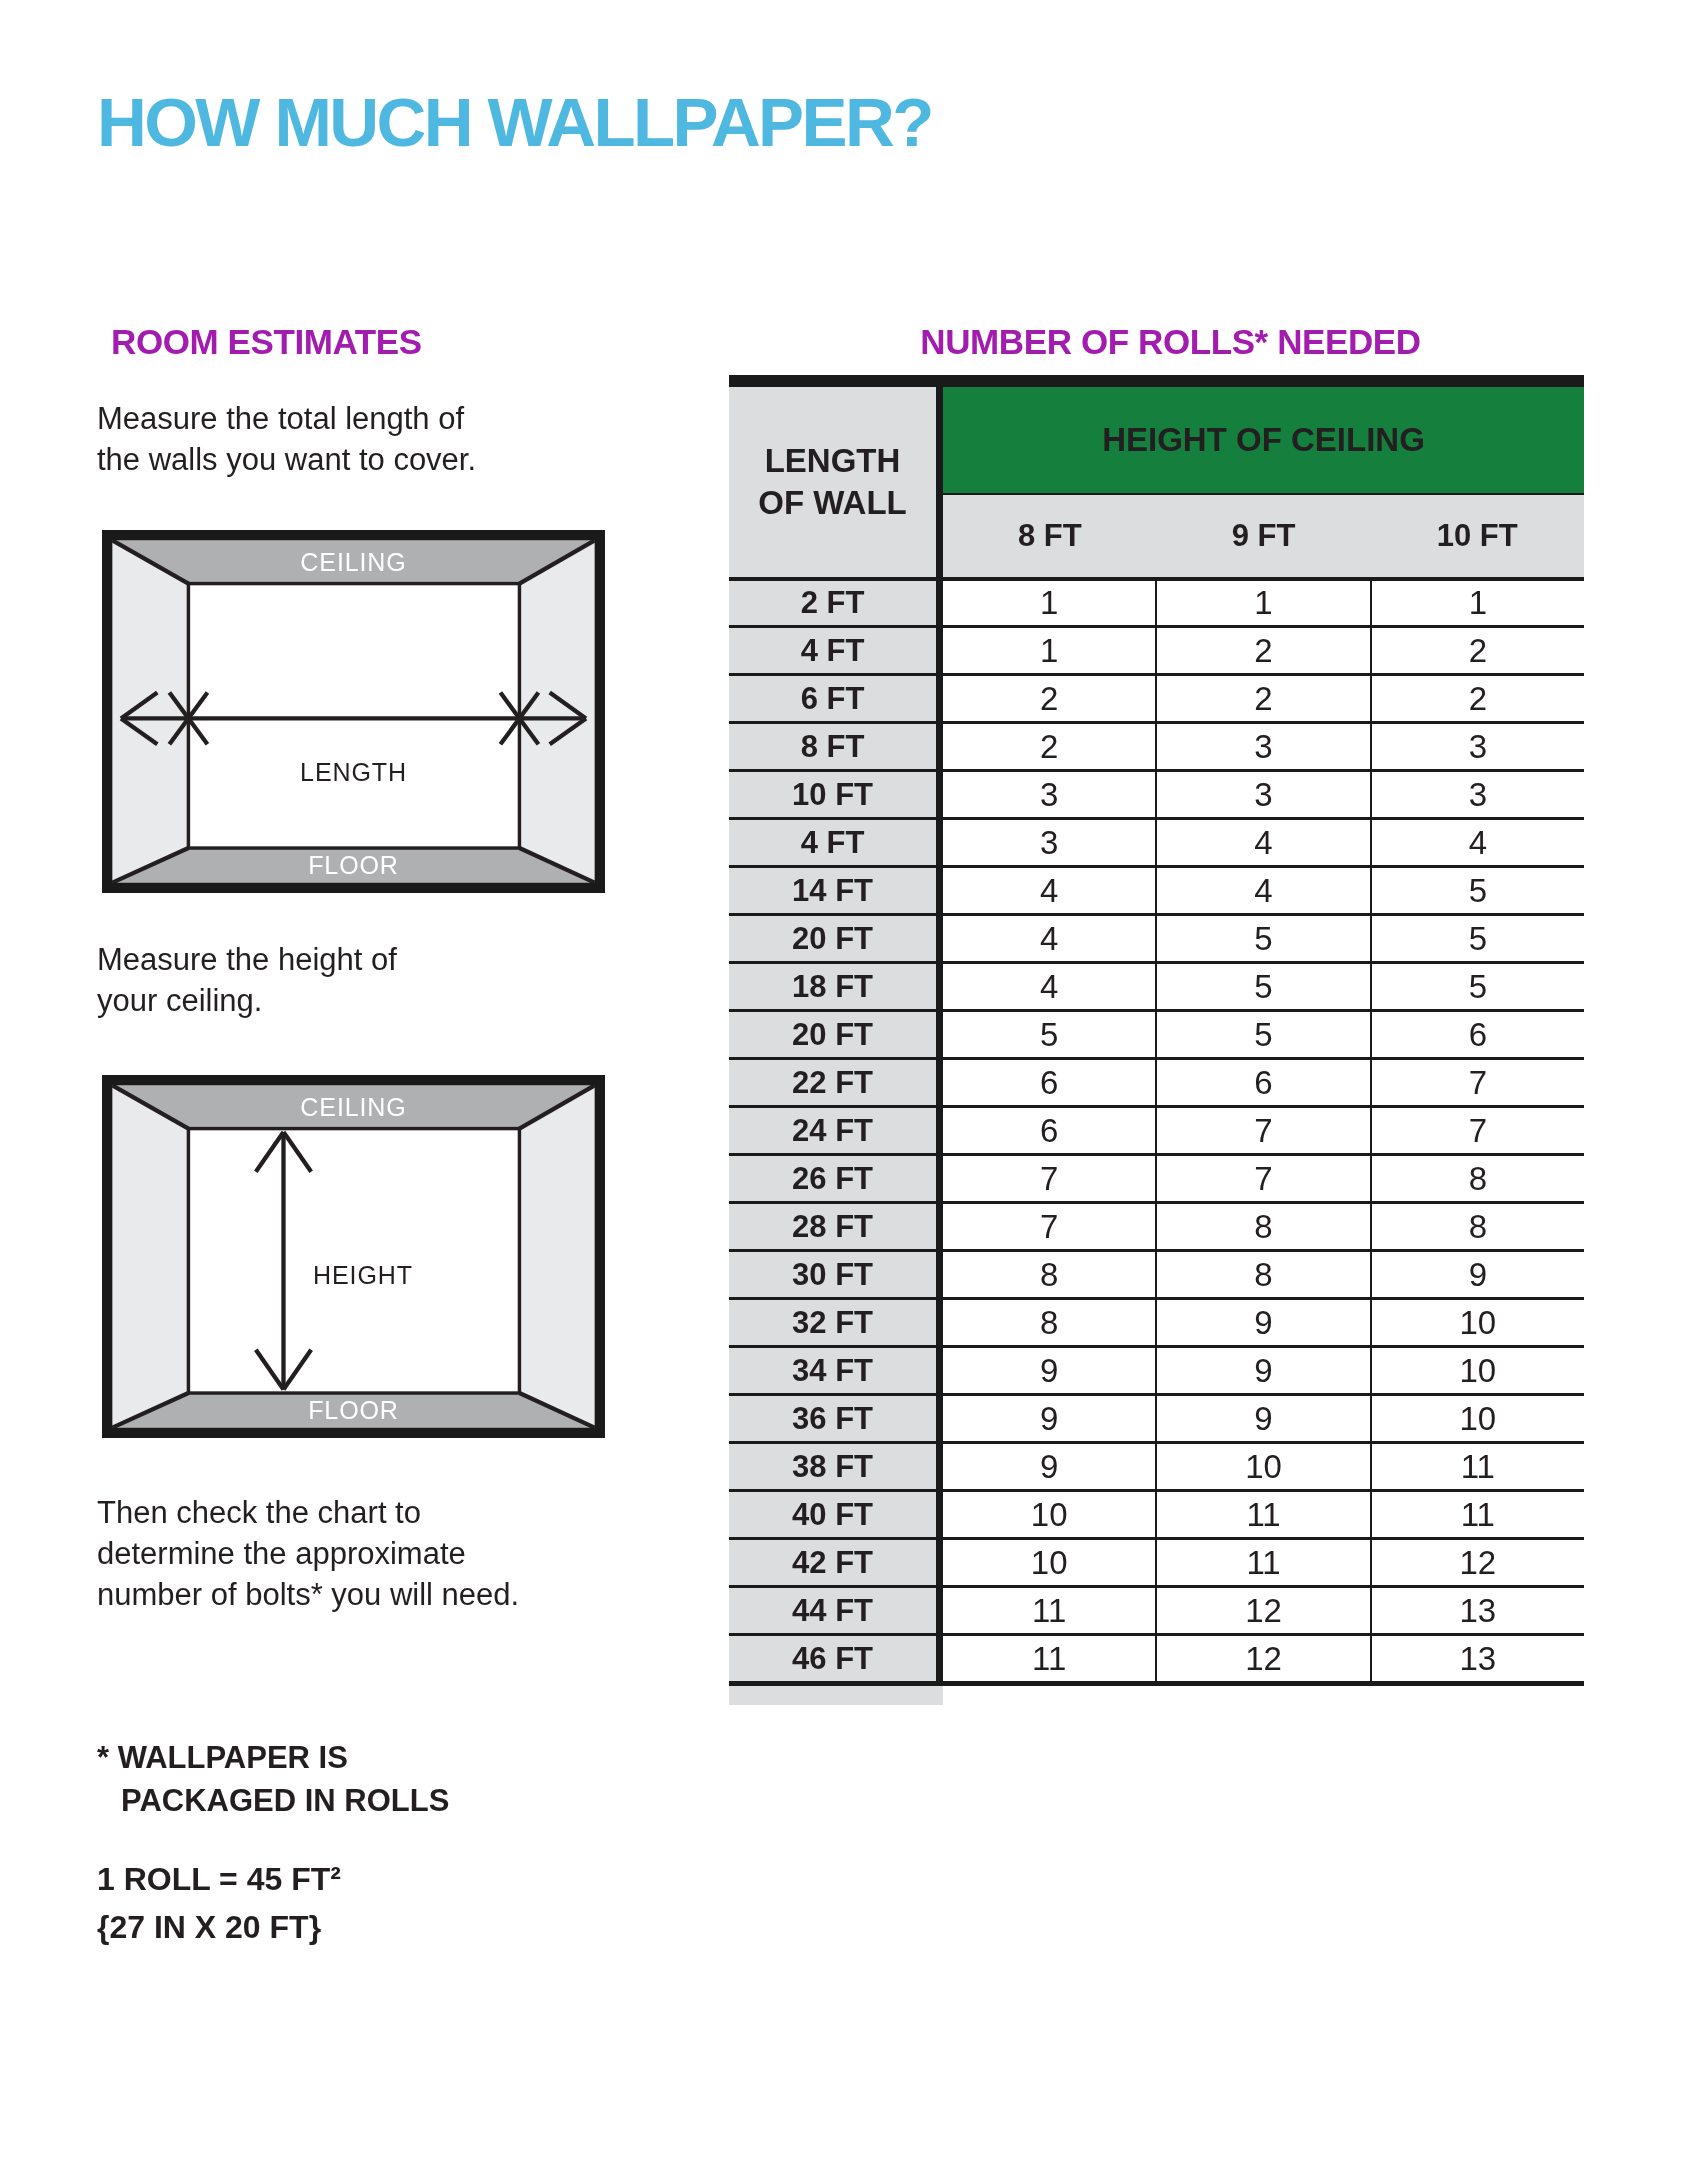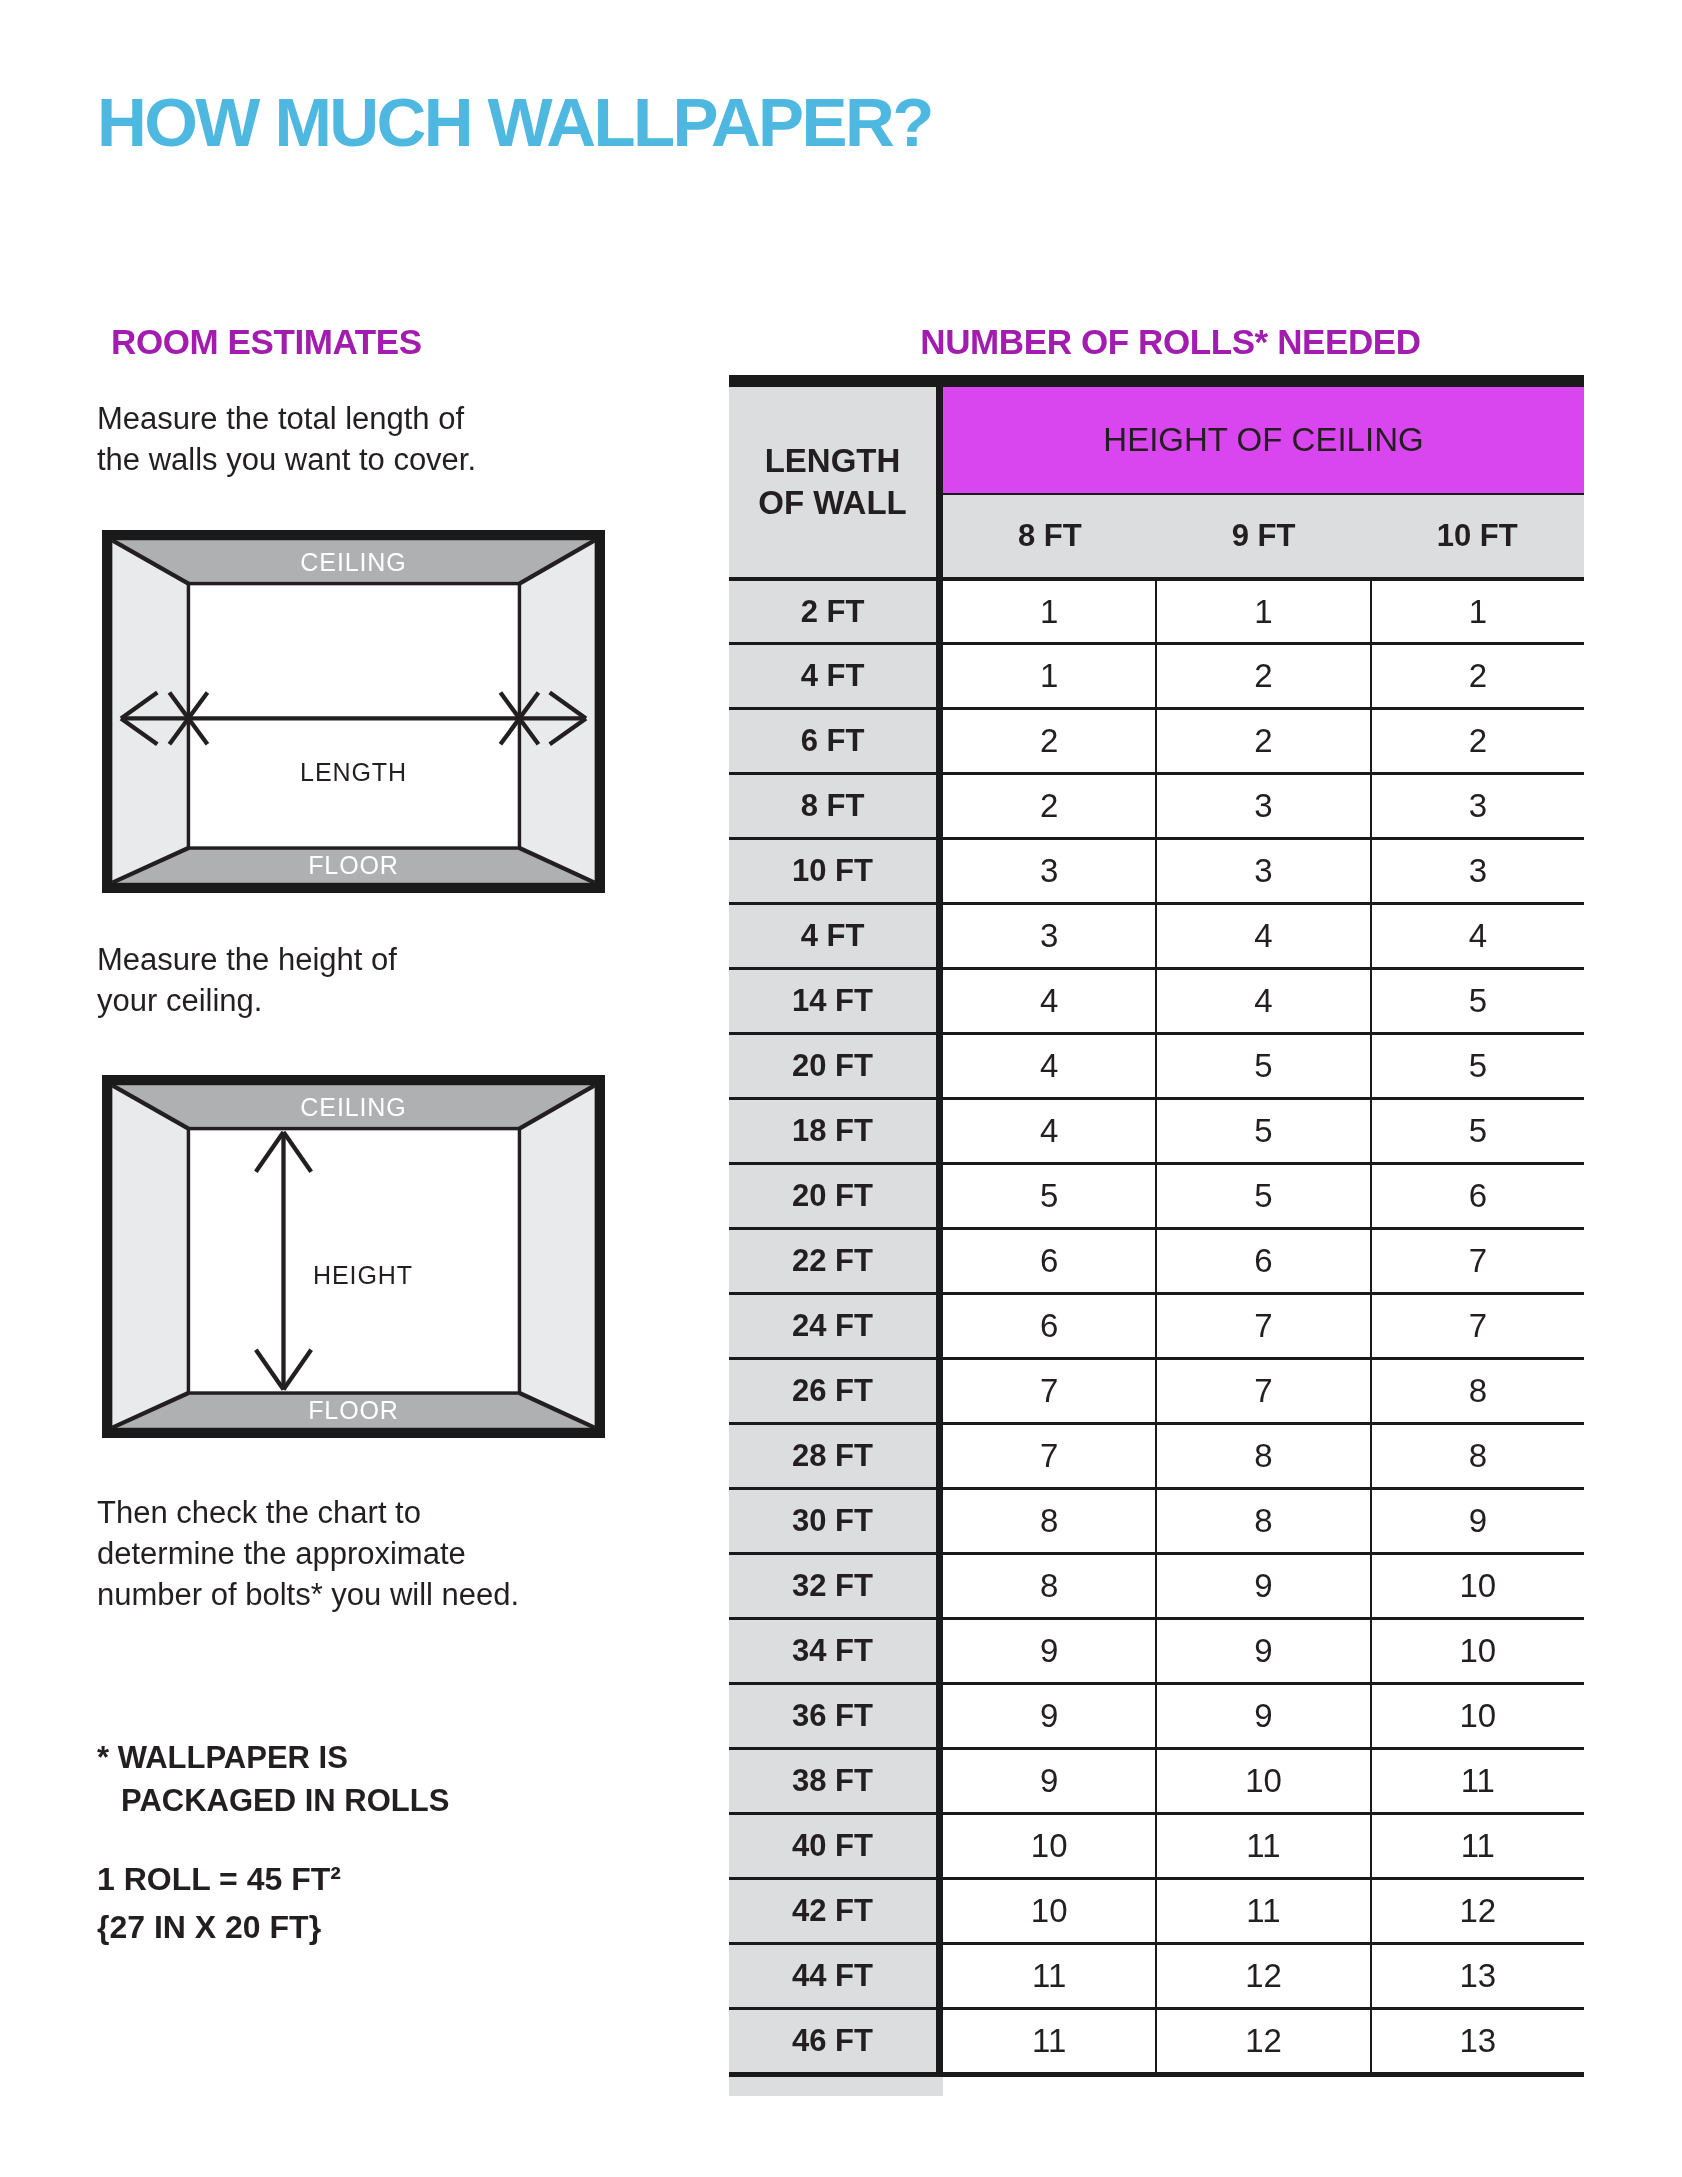--- a/index.html
+++ b/index.html
@@ -51,32 +51,32 @@
   .t-header { display: flex; height: 190px; }
   .t-rowhead {
     width: 214px; flex: 0 0 214px;
     background: #DCDDDE;
     border-right: 7.8px solid #1A1A1A;
     display: flex; flex-direction: column; justify-content: center; align-items: center;
     font-size: 33px; font-weight: 700; line-height: 42px;
   }
   .t-colgroup-wrap { flex: 1 1 auto; display: flex; flex-direction: column; }
   .t-colgroup {
-    height: 122px; background: #d946ef;
+    height: 122px; background: #15803d;
     border-bottom: 2.6px solid #1A1A1A;
     display: flex; align-items: center; justify-content: center;
-    font-size: 33px; font-weight: 400;
+    font-size: 33px; font-weight: 700;
   }
   .t-colheads { height: 93px; background: #DCDDDE; display: flex; }
   .t-colheads .t-colhead {
     flex: 1 1 0; display: flex; align-items: center; justify-content: center;
     font-size: 31px; font-weight: 700;
   }
   .t-body { border-bottom: 5.2px solid #1A1A1A; }
-  .t-row { display: flex; height: 65px; border-top: 3.5px solid #1A1A1A; }
+  .t-row { display: flex; height: 48px; border-top: 3.5px solid #1A1A1A; justify-content: flex-end; }
   .t-row:first-child { border-top: 4.3px solid #1A1A1A; }
   .t-label {
     width: 214px; flex: 0 0 214px;
     background: #DCDDDE;
     border-right: 7.8px solid #1A1A1A;
     display: flex; align-items: center; justify-content: center;
     font-size: 31px; font-weight: 700;
   }
   .t-cell {
     flex: 1 1 0; background: #ffffff;

